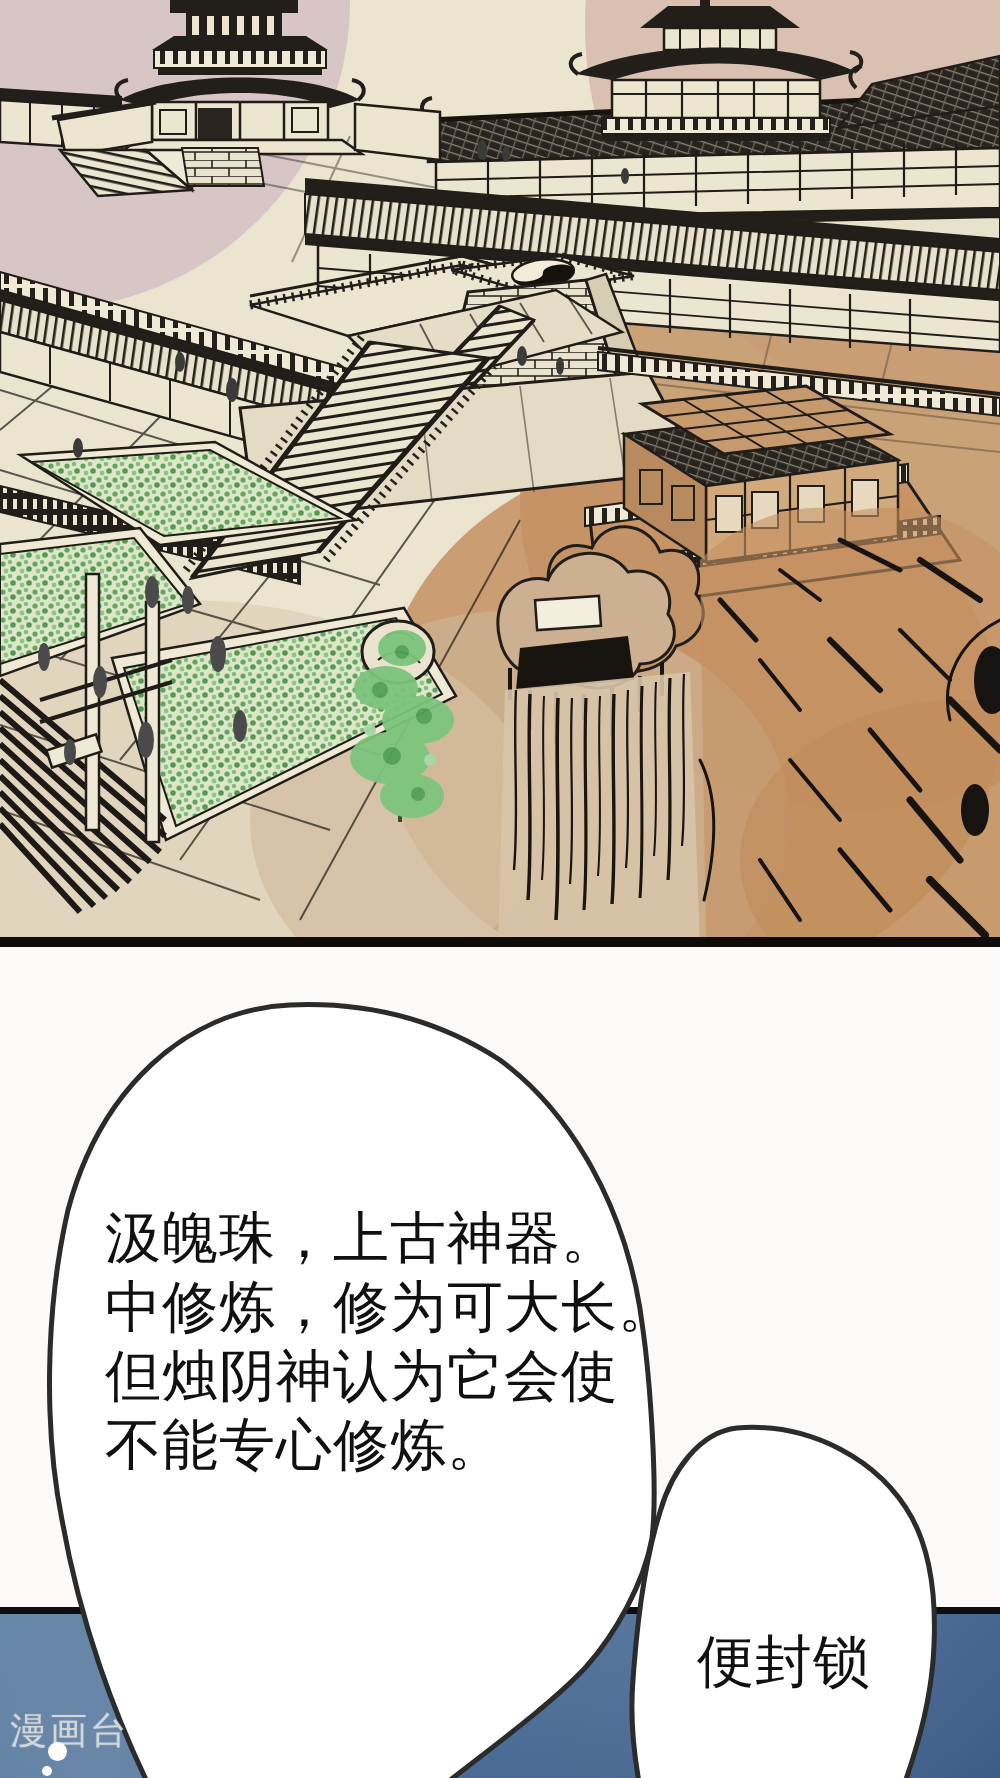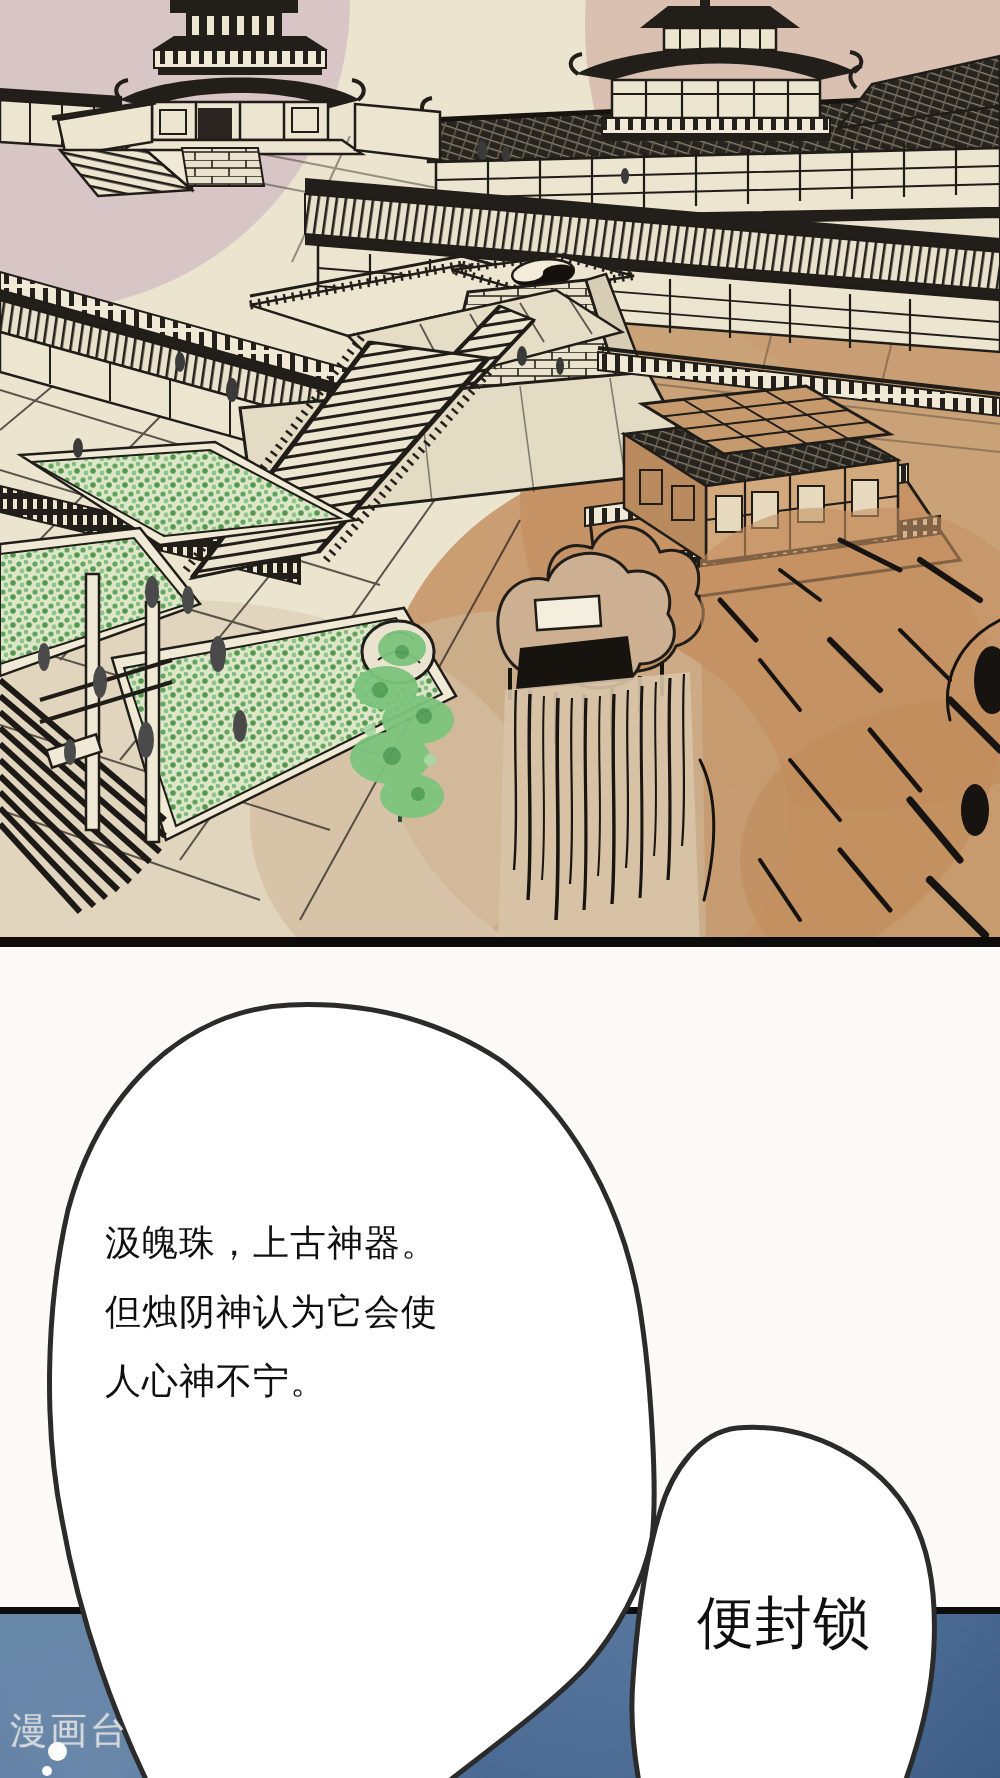--- a/index.html
+++ b/index.html
@@ -13,24 +13,24 @@
     border-top:7px solid #0d0d0f;box-sizing:content-box;
     background-image:
       radial-gradient(circle at 10% 95%, rgba(170,190,210,.30), rgba(170,190,210,0) 42%),
       radial-gradient(circle at 70% 20%, rgba(130,155,185,.25), rgba(130,155,185,0) 50%),
       linear-gradient(160deg,#5b7da1 0%,#496b94 48%,#3a5b85 100%);
   }
   #bubble-layer{position:absolute;left:0;top:950px;width:1000px;height:828px;pointer-events:none;}
   .bubble-path{fill:#ffffff;stroke:#2b2b2b;stroke-width:5;stroke-linejoin:miter;}
   #bubble1-text{
     position:absolute;left:105px;top:1208px;width:520px;
-    font-size:36px;line-height:69px;letter-spacing:1px;color:#101010;white-space:nowrap;
+    font-size:56px;line-height:69px;letter-spacing:1px;color:#101010;white-space:nowrap;font-family:Liberation Mono, monospace;
   }
   #bubble2-text{
-    position:absolute;left:697px;top:1589px;width:280px;
+    position:absolute;left:697px;top:1628px;width:280px;
     font-size:57px;line-height:66px;letter-spacing:1px;color:#101010;white-space:nowrap;
   }
   #watermark{
     position:absolute;left:10px;top:1706px;
     font-size:37px;letter-spacing:3px;color:rgba(226,226,226,0.85);
     text-shadow:0 0 2px rgba(255,255,255,0.25);
   }
   .wm-dot{position:absolute;background:#fdfdfb;border-radius:50%;}
   #wm-dot-1{left:48px;top:1742px;width:19px;height:19px;}
   #wm-dot-2{left:42px;top:1766px;width:10px;height:10px;}
@@ -357,22 +357,23 @@
       C 932 605 936 650 934 695
       C 932 745 920 790 903 838
       L 640 838
       C 633 800 630 765 633 730
       C 637 672 645 610 660 562
       C 672 520 700 482 737 478 Z"></path>
   </svg>
 
   <div id="bubble1-text">
     <div>汲魄珠，上古神器。</div>
+    <div>中修炼，修为可大长。</div>
     <div>但烛阴神认为它会使</div>
-    <div>人心神不宁。</div>
+    <div>不能专心修炼。</div>
   </div>
 
   <div id="bubble2-text">
     <div>便封锁</div>
   </div>
 
   <div id="watermark">漫画台</div>
   <div id="wm-dot-1" class="wm-dot"></div>
   <div id="wm-dot-2" class="wm-dot"></div>
 

